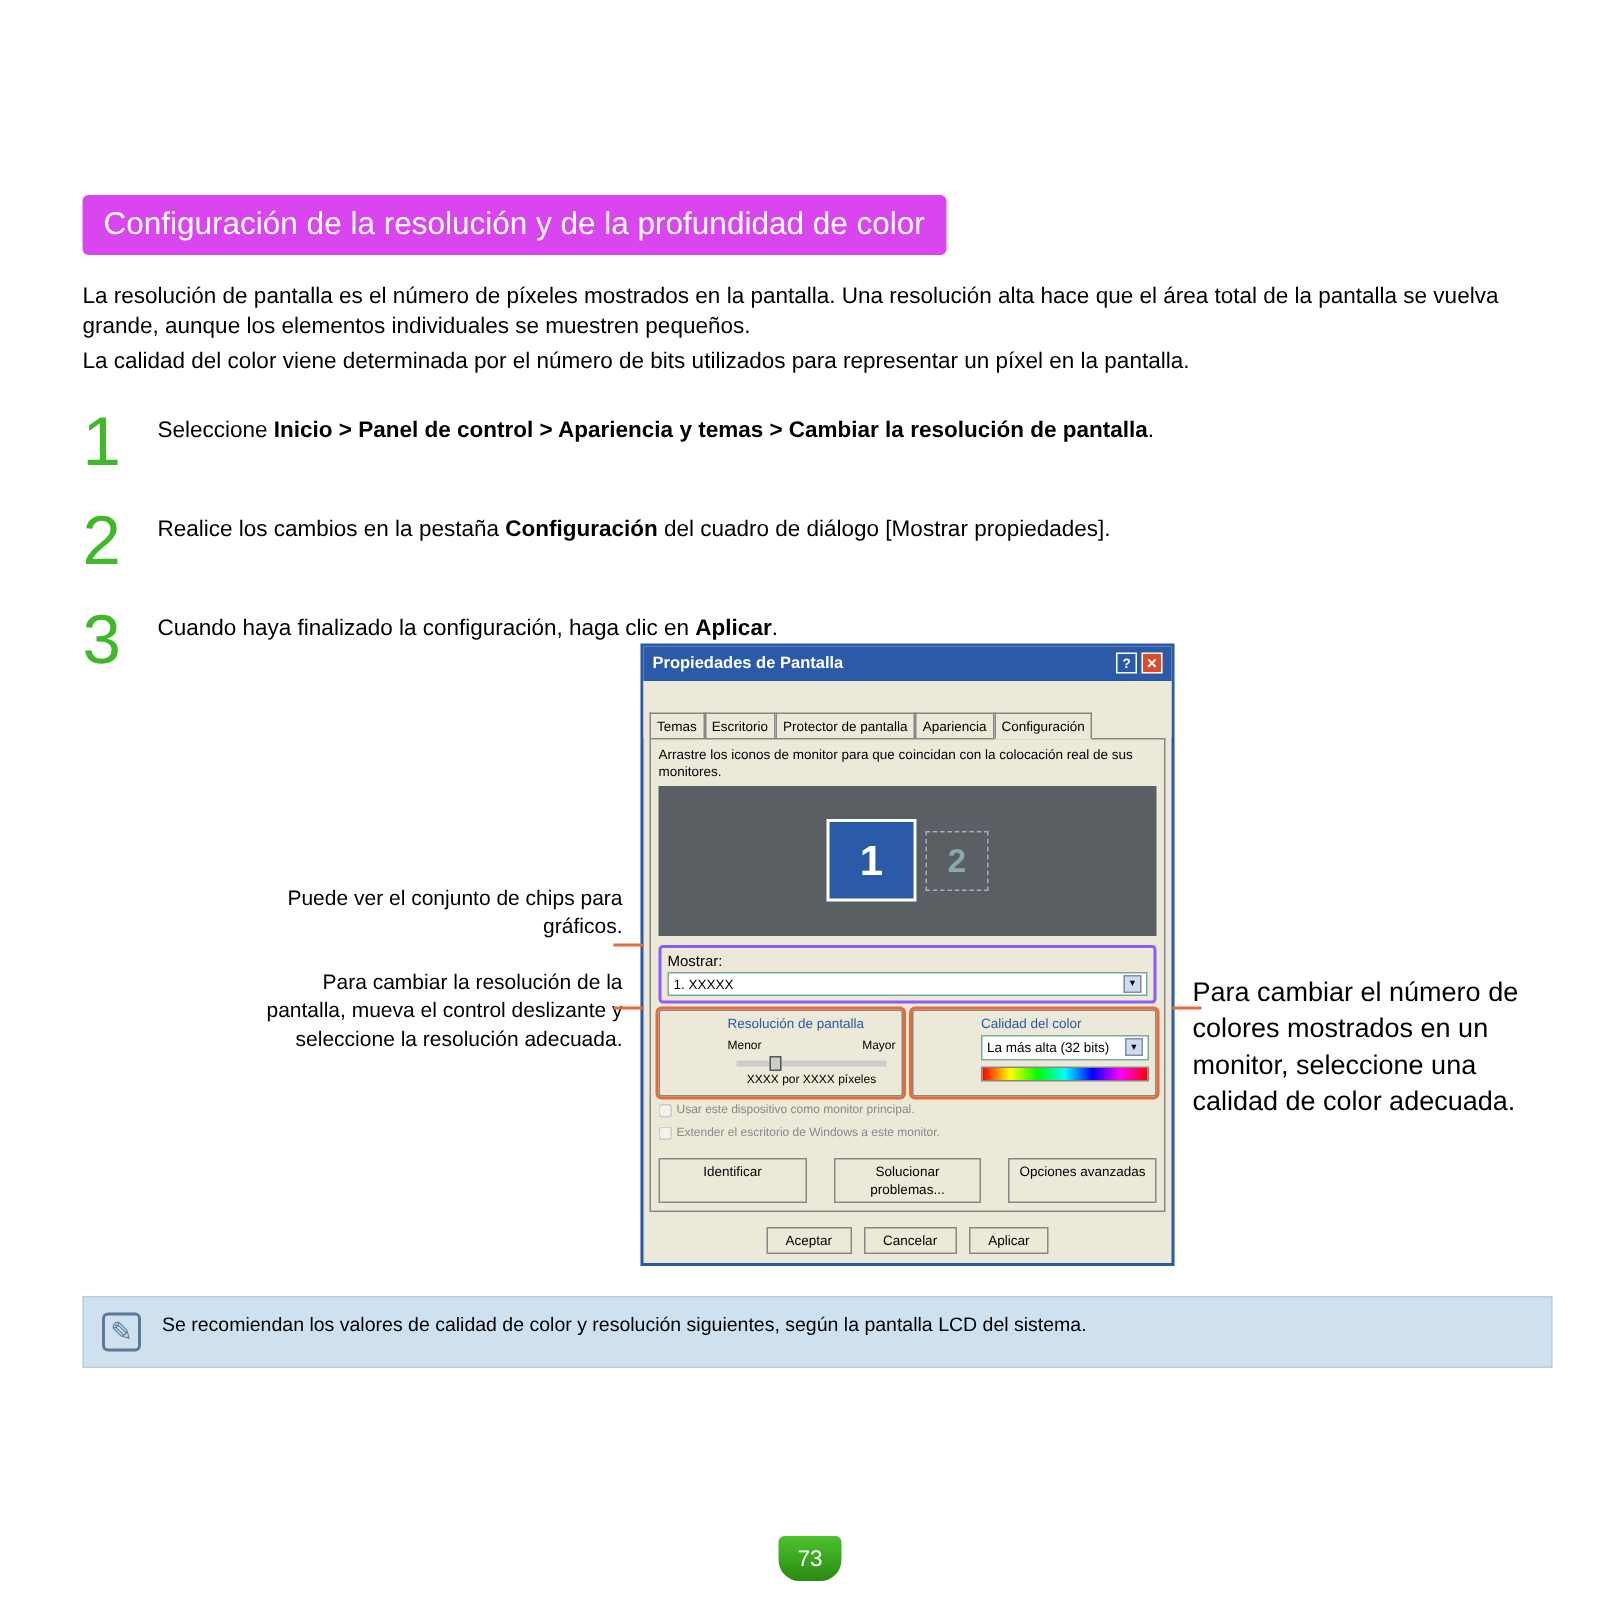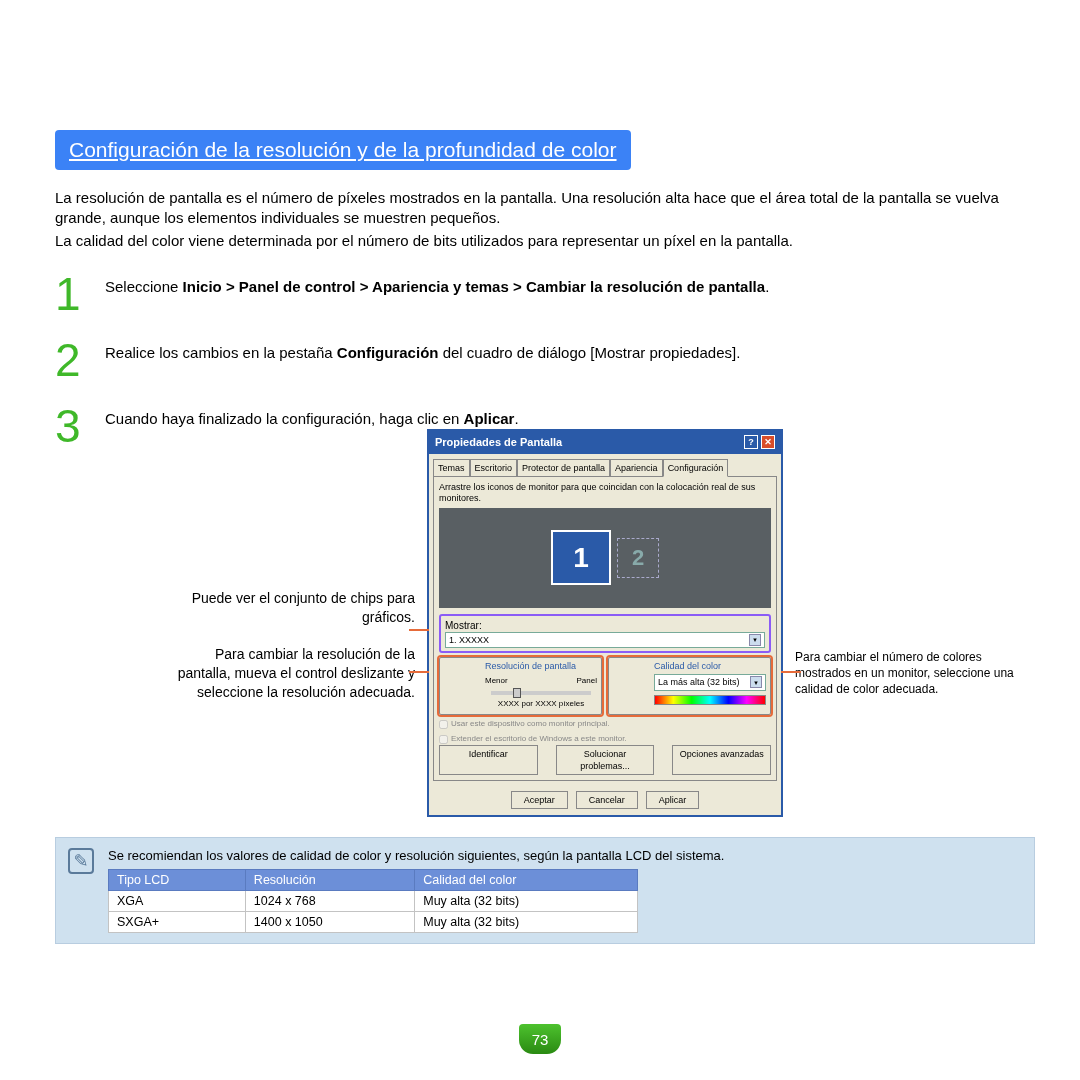--- a/index.html
+++ b/index.html
@@ -7,48 +7,47 @@
     font-family: Arial, Helvetica, sans-serif;
     background: #fff;
     width: 1080px;
     height: 1080px;
     padding: 50px 45px 20px 55px;
     font-size: 15px;
     color: #000;
     position: relative;
   }
   .title-bar {
-    background: #3b82f6;
+    background: #d946ef;
     color: #fff;
     font-size: 21px;
     padding: 8px 14px;
     border-radius: 4px;
     display: inline-block;
     margin-top: 80px;
     margin-bottom: 18px;
-    text-decoration: underline;
   }
   .intro p { line-height: 1.35; margin-bottom: 2px; }
   .steps { margin-top: 20px; }
   .step { display: flex; gap: 15px; margin-bottom: 20px; }
   .step-num {
     color: #3fb829;
     font-size: 46px;
     font-weight: normal;
     line-height: 1;
     width: 35px;
   }
   .step-text { padding-top: 6px; line-height: 1.35; flex:1; }
   .step-text b { font-weight: bold; }
 
   .dialog-wrap { display:flex; align-items:flex-start; gap:12px; margin-left:55px; }
   .left-callouts { width:255px; text-align:right; font-size:14px; line-height:1.35; }
   .left-callouts .c1 { margin-top:160px; }
   .left-callouts .c2 { margin-top:18px; }
-  .right-callouts { width:240px; font-size:12px; line-height:1.35; }
+  .right-callouts { width:240px; font-size:18px; line-height:1.35; }
   .right-callouts .c1 { margin-top:220px; }
 
   .dialog {
     width: 356px;
     border: 2px solid #2a5aa8;
     background: #ece9d8;
     font-size: 10px;
     position: relative;
   }
   .dlg-title {
@@ -58,21 +57,21 @@
     display:flex;
     align-items:center;
     justify-content:space-between;
     font-weight:bold;
     font-size:11px;
   }
   .dlg-title .wbtns { display:flex; gap:3px; }
   .wbtn { width:14px;height:14px;border:1px solid #fff;display:flex;align-items:center;justify-content:center;font-size:9px;}
   .wbtn.help{background:#2a5aa8;}
   .wbtn.close{background:#d84d2a;}
-  .tabs { display:flex; background:#ece9d8; padding-top:4px; padding-left:4px; gap:0; font-size:9px; }
+  .tabs { display:flex; background:#ece9d8; padding-top:20px; padding-left:4px; gap:0; font-size:9px; }
   .tab { border:1px solid #888; border-bottom:none; padding:2px 4px; background:#ece9d8; position:relative; top:1px; }
   .tab.active { background:#ece9d8; border-bottom:1px solid #ece9d8; z-index:2; }
   .tab-body { border:1px solid #888; margin:0 4px 4px 4px; padding:5px; background:#ece9d8; position:relative; }
   .instr { font-size:9px; line-height:1.2; margin-bottom:4px; }
   .monitor-area { background:#595f63; height:100px; position:relative; margin-bottom:6px; display:flex;align-items:center;justify-content:center;gap:6px;}
   .mon { border:2px solid #fff; color:#fff; display:flex;align-items:center;justify-content:center; font-size:28px;font-weight:bold;}
   .mon1 { width:60px;height:55px; background:#2a5aa8;}
   .mon2 { width:42px;height:40px; background:#595f63; border:1px dashed #aac; color:#8aa; font-size:22px;}
   .field-row { margin-bottom:4px; }
   .hl { border:2px solid #8b5cf6; border-radius:3px; padding:3px 4px; }
@@ -82,21 +81,21 @@
   .group { border:1px solid #888; padding:4px; flex:1; position:relative; font-size:9px;}
   .group.hl-g { outline:2px solid #e66b3a; border-radius:2px;padding-left:45px;}
   .group-title { color:#2a5aa8; font-size:9px; position:relative; top:-2px;}
   .slider-row { display:flex; justify-content:space-between; font-size:8px; margin-top:2px;}
   .slider { height:4px; background:#ccc; margin:4px 6px; position:relative;}
   .slider-thumb{position:absolute;left:22%;top:-3px;width:8px;height:10px;background:#ccc;border:1px solid #555;}
   .px-label{font-size:8px; text-align:center;margin-top:2px;}
   .color-bar{height:10px;background:linear-gradient(90deg,#f00,#ff0,#0f0,#0ff,#00f,#f0f,#f00);margin-top:4px;border:1px solid #888;}
   .check-row{font-size:8px;color:#888;margin-top:4px;display:flex;align-items:center;gap:3px;}
   .check-row input{width:9px;height:9px;}
-  .btn-row { display:flex; margin-top:0; gap:18px;}
+  .btn-row { display:flex; margin-top:11px; gap:18px;}
   .xpbtn { background:#ece9d8; border:1px solid #888; padding:2px 6px; font-size:9px; flex:1; text-align:center;}
   .footer-btns { display:flex; justify-content:center; gap:8px; padding:6px; }
   .footer-btns .xpbtn{flex:0 0 auto; padding:2px 12px;}
 
   .callout-line1{position:absolute;left:-20px;top:198px;width:20px;height:2px;background:#e66b3a;}
   .callout-line2{position:absolute;left:-20px;top:240px;width:20px;height:2px;background:#e66b3a;}
   .callout-line3{position:absolute;right:-20px;top:240px;width:20px;height:2px;background:#e66b3a;}
 
   .note-box {
     background:#cfe1ef;
@@ -195,21 +194,21 @@
               <div class="dropdown">
                 <span>1. XXXXX</span>
                 <span class="arrow-down">▾</span>
               </div>
             </div>
             <div class="two-col">
               <div class="group hl-g">
                 <div class="group-title">Resolución de pantalla</div>
                 <div class="slider-row">
                   <span>Menor</span>
-                  <span>Panel</span>
+                  <span>Mayor</span>
                 </div>
                 <div class="slider">
                     <div class="slider-thumb"></div>
                   </div>
                 <div class="px-label">XXXX por XXXX píxeles</div>
               </div>
               <div class="group hl-g">
                 <div class="group-title">Calidad del color</div>
                 <div class="dropdown">
                   <span>La más alta (32 bits)</span>
@@ -245,38 +244,19 @@
       </div>
 
     </div>
   </div>
 </div>
 
 <div class="note-box">
   <div class="note-icon">✎</div>
   <div class="note-content">
     <p>Se recomiendan los valores de calidad de color y resolución siguientes, según la pantalla LCD del sistema.</p>
-    <table class="spec">
-      <tbody>
-          <tr>
-        <th>Tipo LCD</th>
-        <th>Resolución</th>
-        <th>Calidad del color</th>
-      </tr>
-      <tr>
-        <td>XGA</td>
-        <td>1024 x 768</td>
-        <td>Muy alta (32 bits)</td>
-      </tr>
-      <tr>
-        <td>SXGA+</td>
-        <td>1400 x 1050</td>
-        <td>Muy alta (32 bits)</td>
-      </tr>
-    </tbody>
-      </table>
   </div>
 </div>
 
 <div class="page-num">73</div>
 
 
 
 
 </body></html>

